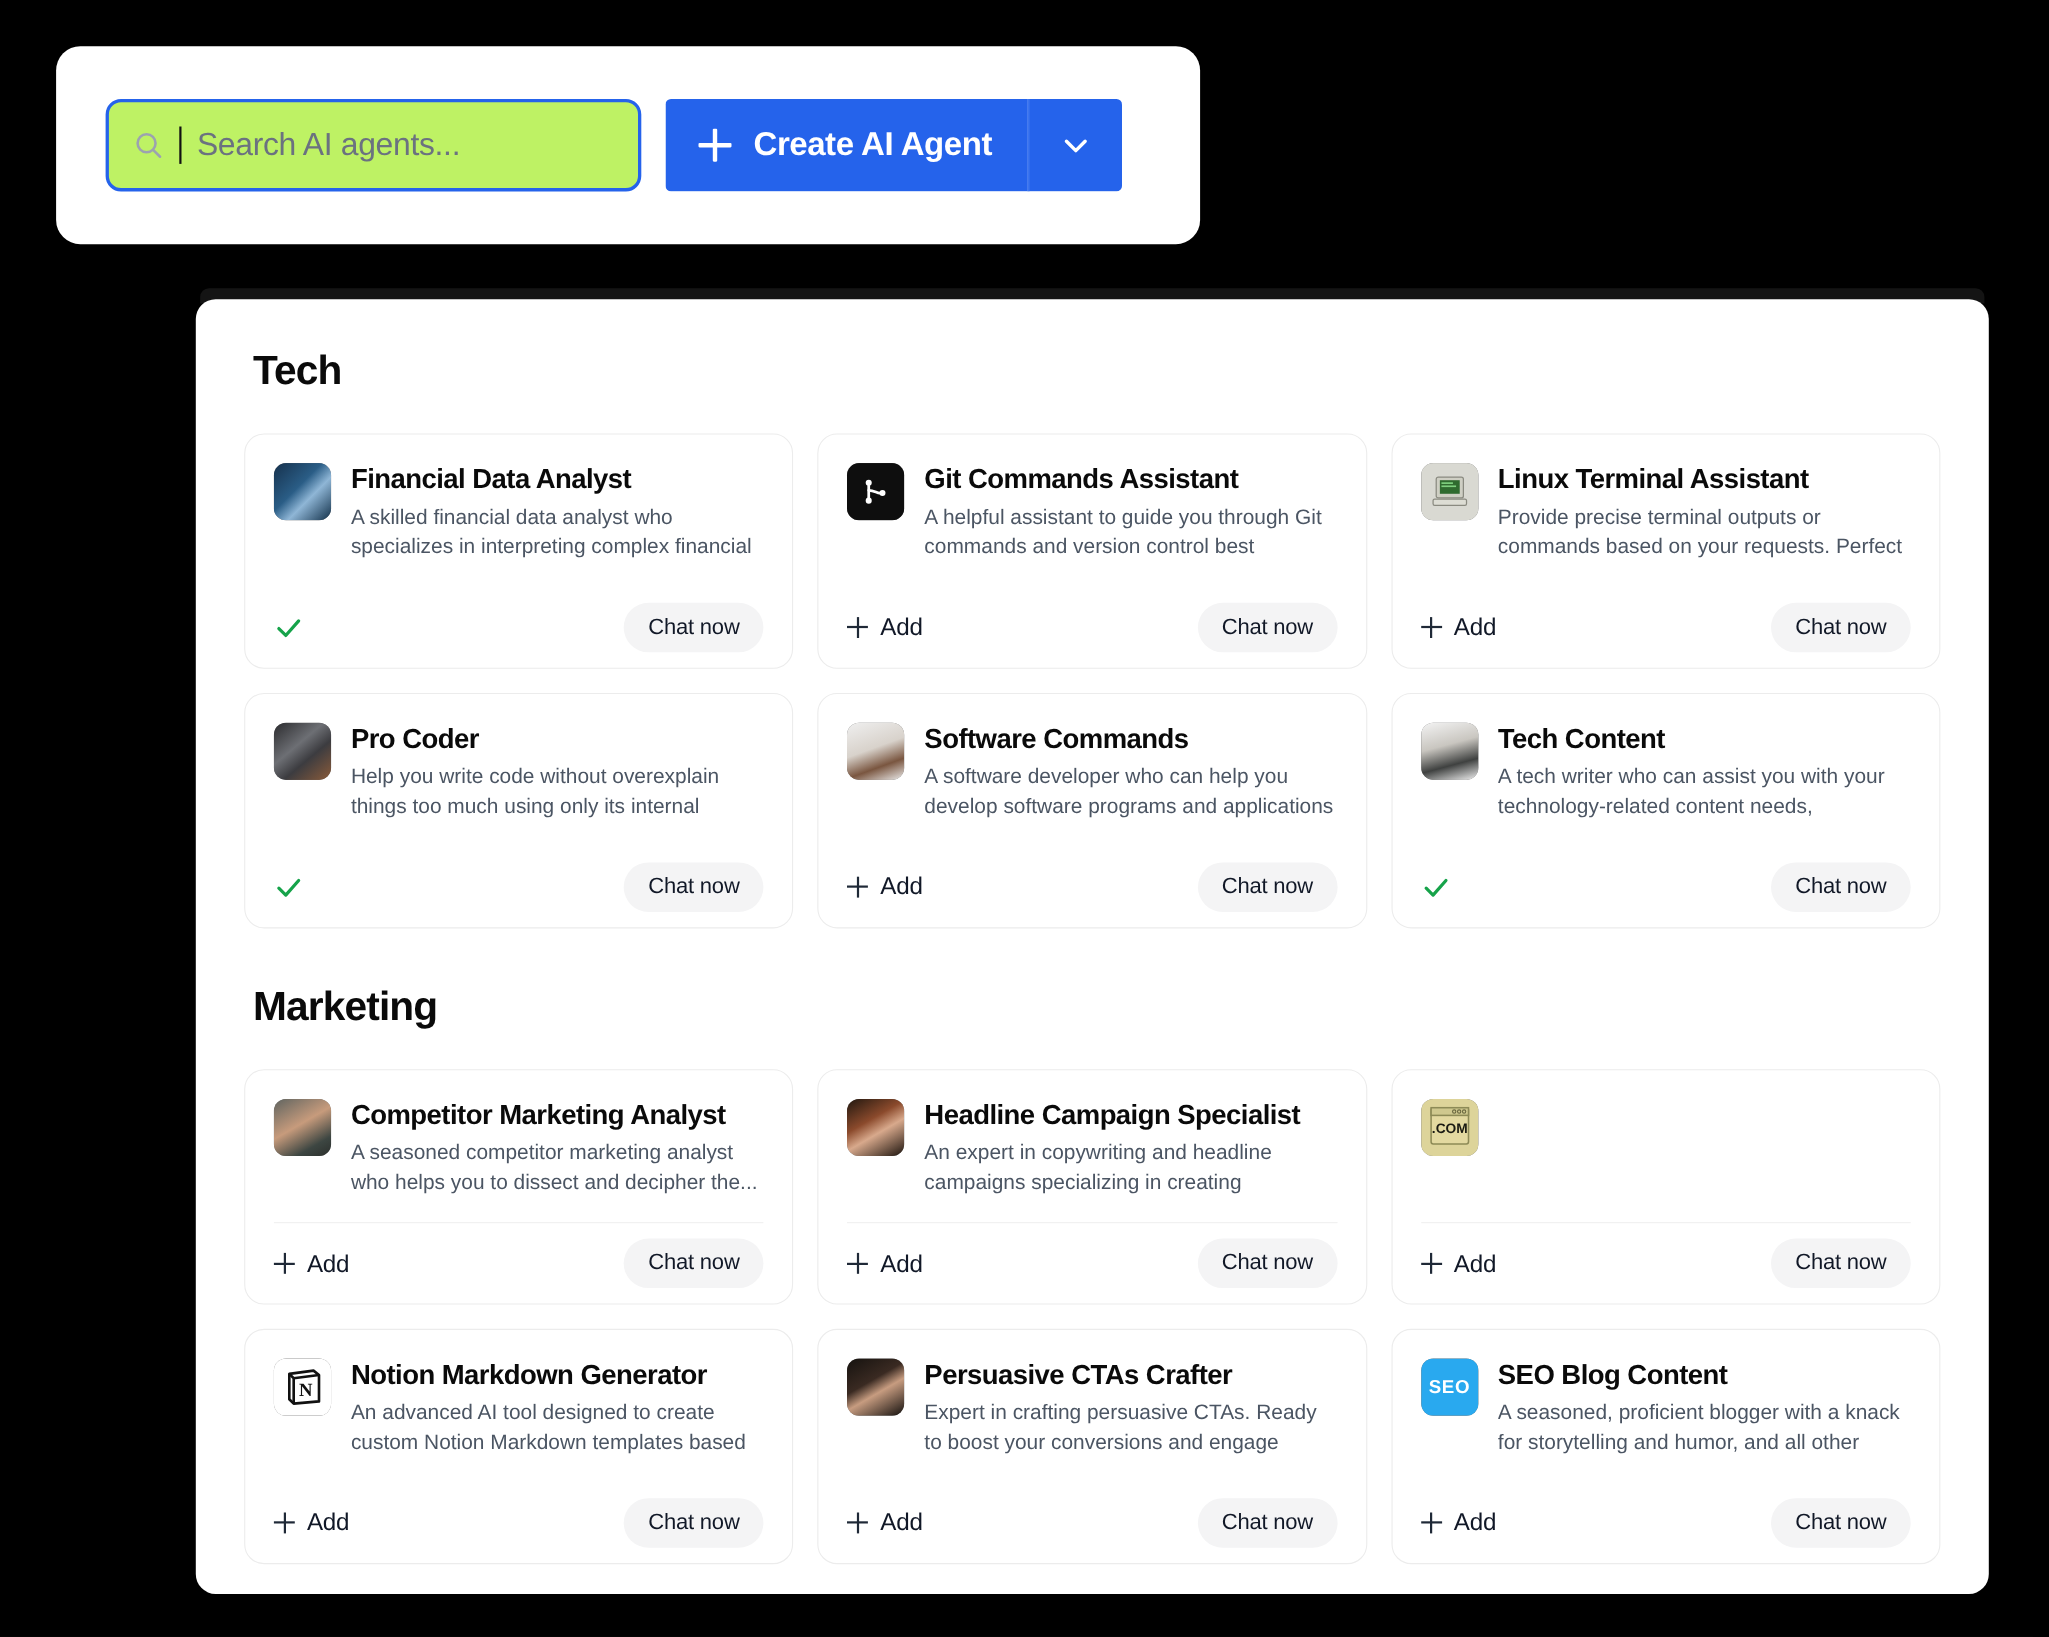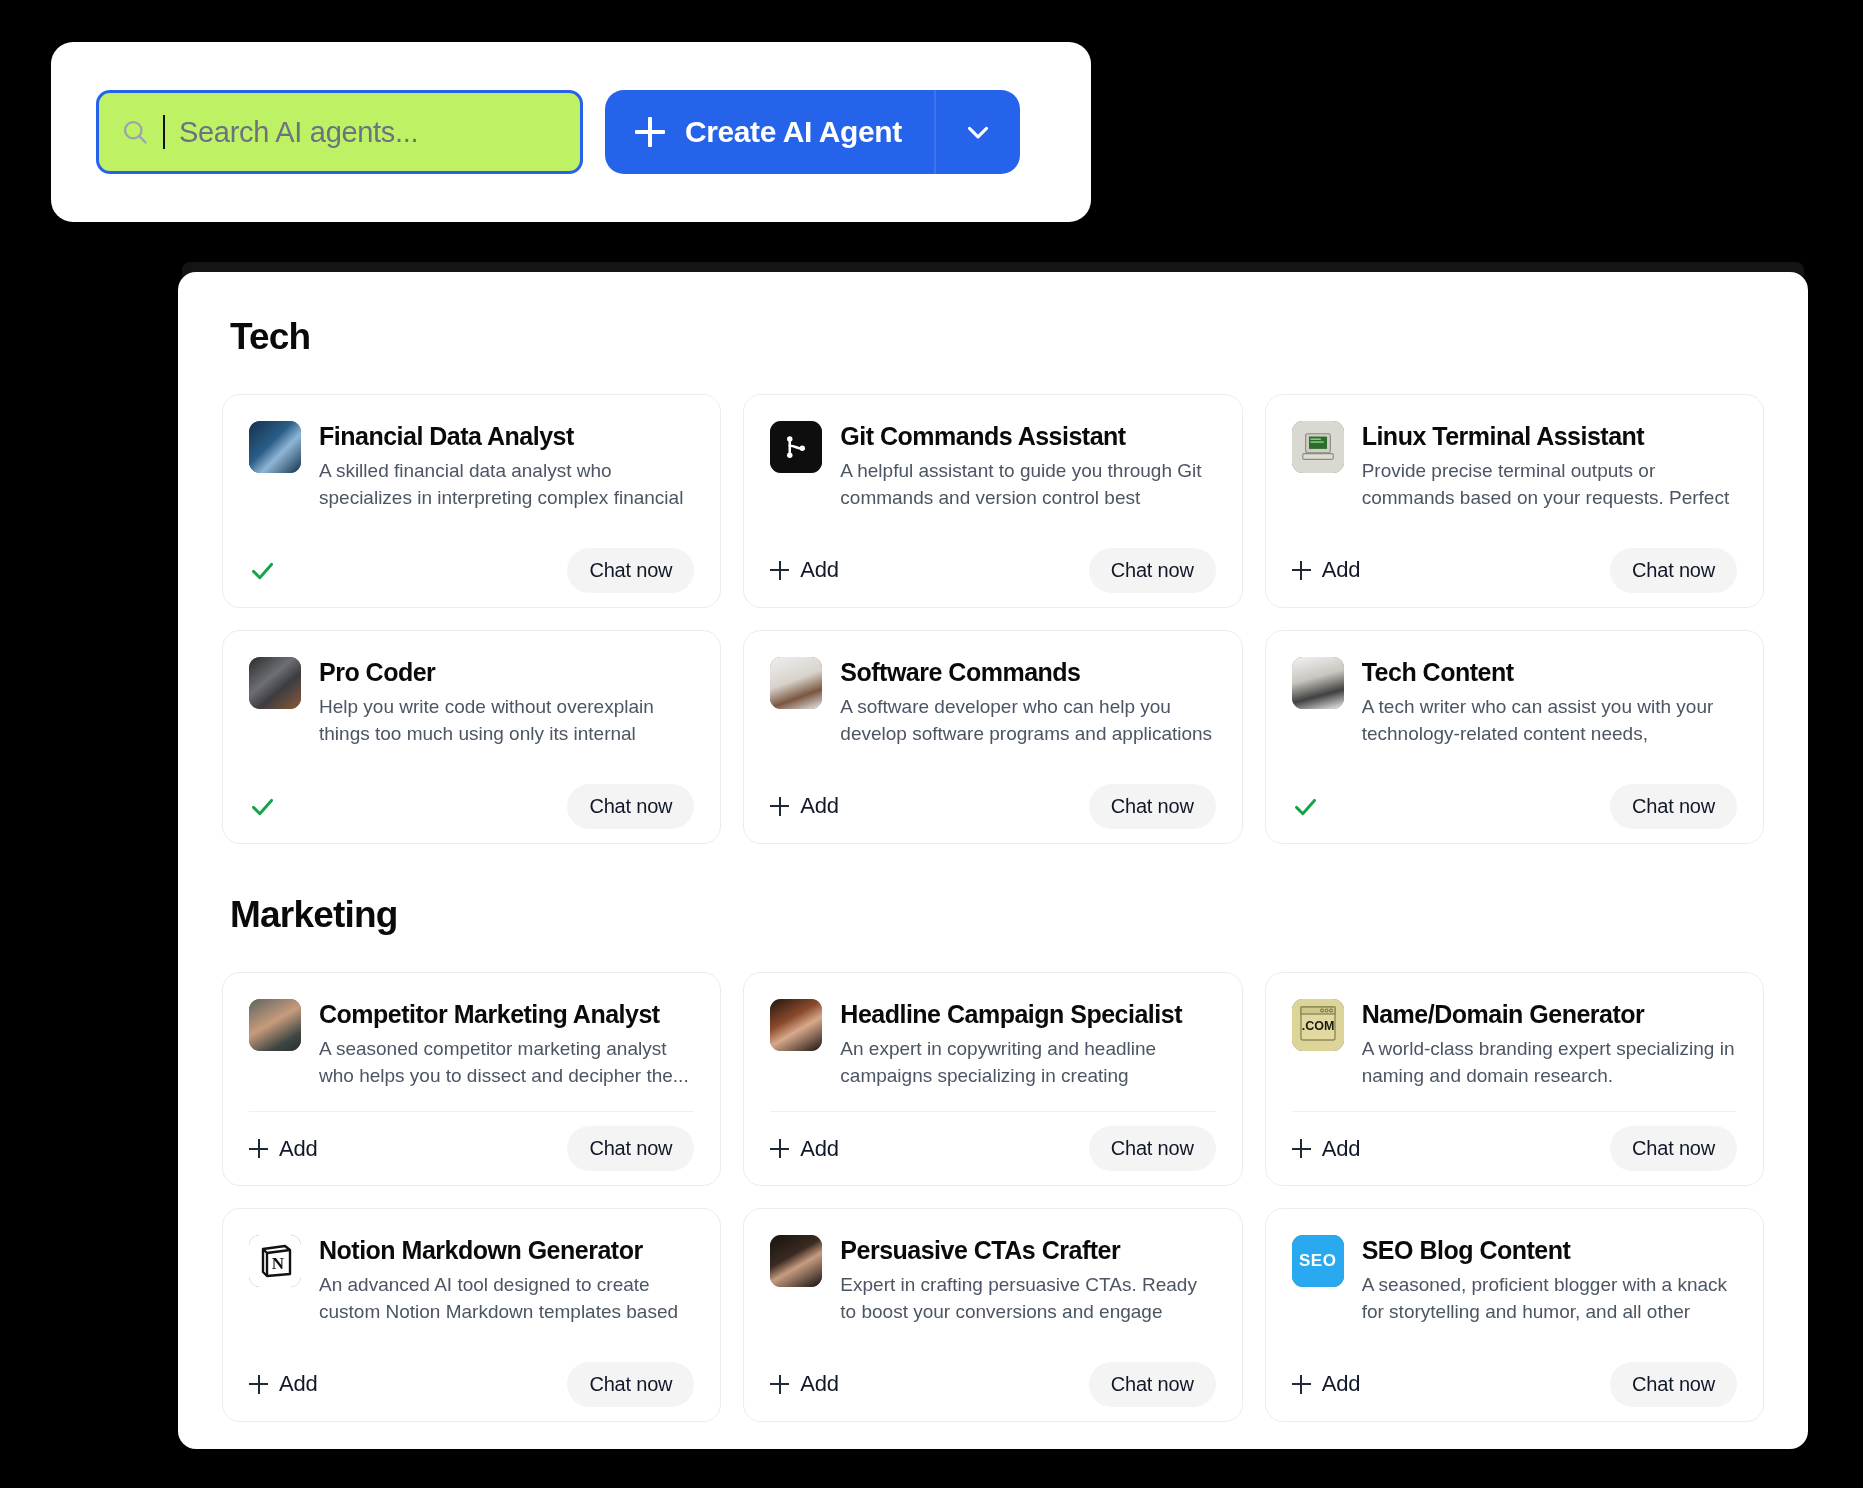--- a/index.html
+++ b/index.html
@@ -66,21 +66,21 @@
     color: #6b7280;
     letter-spacing: -0.3px;
     white-space: nowrap;
     line-height: 1;
   }
 
   .create-group {
     display: flex;
     align-items: stretch;
     height: 84px;
-    border-radius: 19px;
+    border-radius: 5px;
     overflow: hidden;
   }
 
   .create-btn {
     background: #2563eb;
     color: #ffffff;
     display: flex;
     align-items: center;
     gap: 20px;
     padding: 0 32px 0 30px;
@@ -497,24 +497,20 @@
                 <svg width="44" height="42" viewBox="0 0 44 42">
                   <rect x="5" y="3" width="34" height="33" rx="2" fill="#e3d9a0" stroke="#8d8a56" stroke-width="1.4"></rect>
                   <rect x="5" y="3" width="34" height="7" fill="#cfc88e" stroke="#8d8a56" stroke-width="1.4"></rect>
                   <circle cx="26" cy="6.5" r="1.5" fill="none" stroke="#6b6840" stroke-width="1"></circle>
                   <circle cx="30.5" cy="6.5" r="1.5" fill="none" stroke="#6b6840" stroke-width="1"></circle>
                   <circle cx="35" cy="6.5" r="1.5" fill="none" stroke="#6b6840" stroke-width="1"></circle>
                   <text x="22" y="26" font-family="Liberation Sans, sans-serif" font-size="12.5" font-weight="bold" fill="#1a1a12" text-anchor="middle">.COM</text>
                 </svg>
               </div>
             </div>
-            <div class="card-text">
-              <div class="card-title">Name/Domain Generator</div>
-              <div class="card-desc">A world-class branding expert specializing in naming and domain research.</div>
-            </div>
           </div>
           <div class="card-footer divided">
             <button class="add-btn">
               <span class="add-plus"></span>
               <span class="add-label">Add</span>
             </button>
             <button class="chat-pill">Chat now</button>
           </div>
         </div>
         <div class="agent-card">

